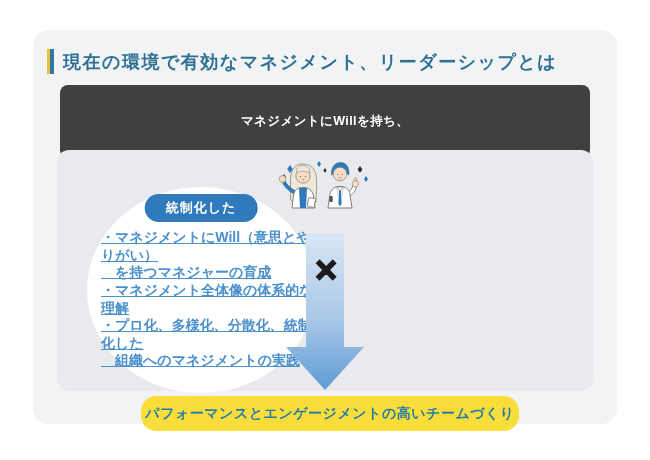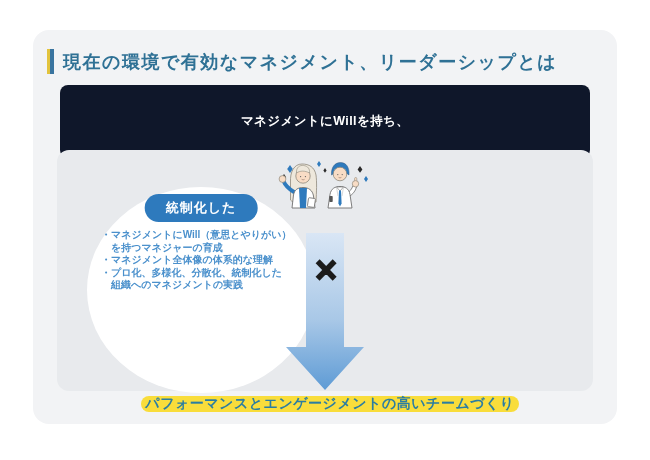--- a/index.html
+++ b/index.html
@@ -7,54 +7,54 @@
 
   .card { position:absolute; left:33px; top:30px; width:584px; height:394px;
           background:#f2f3f5; border-radius:16px; }
 
   .title-row { position:absolute; left:47px; top:49px; display:flex; align-items:center; gap:9px; }
   .title-marker { width:7px; height:25px;
           background:linear-gradient(to right,#e2c33d 0 50%,#39749f 50% 100%); }
   .title-text { font-size:18px; font-weight:bold; color:#2f7195; letter-spacing:1.5px; white-space:nowrap; }
 
   .summary-box { position:absolute; left:60px; top:85px; width:530px; height:73px;
-          background:#0f172a; border-radius:8px; color:#ffffff;
+          background:#404040; border-radius:8px; color:#ffffff;
           display:flex; flex-direction:column; justify-content:center;
           text-align:center; font-size:12.5px; line-height:1.62; font-weight:600; letter-spacing:0.4px; }
 
   .panel { position:absolute; left:57px; top:150px; width:536px; height:241px;
           background:#e8eaed; border-radius:12px; }
 
   .circle { position:absolute; top:187px; width:228px; height:206px;
           background:#ffffff; border-radius:50%; }
   .circle.left  { left:87px; }
   .circle.right { left:341px; }
 
   .pill { position:absolute; top:7px; left:50%; transform:translateX(-50%);
           background:#2e7abd; color:#ffffff; font-size:13px; font-weight:bold;
           padding:5px 21px; border-radius:16px; letter-spacing:1px; white-space:nowrap; }
 
-  .blue-points { position:absolute; font-size:10px; color:#4a90cc; line-height:1.26;
-          font-weight:600; white-space:pre-line; }
+  .blue-points { position:absolute; font-size:14px; color:#4a90cc; line-height:1.26;
+          font-weight:600; white-space:pre-line;text-decoration:underline; }
   .circle.left  .blue-points { left:14px; top:42px; }
   .circle.right .blue-points { left:29px; top:46px; }
 
   .black-points { position:absolute; font-size:11.5px; color:#3d3d3d; line-height:1.82;
           white-space:pre-line; }
   .circle.left  .black-points { left:54px; top:103px; }
   .circle.right .black-points { left:42px; top:101px; }
 
   .arrow-wrap { position:absolute; left:283px; top:233px; }
   .illustration-wrap { position:absolute; left:272px; top:158px; }
 
   .multiply { position:absolute; left:304px; top:248px; width:44px; text-align:center;
           font-size:38px; font-weight:bold; color:#1c1c1c; line-height:44px;
           -webkit-text-stroke:1.5px #1c1c1c; }
 
-  .banner { position:absolute; left:141px; top:396px; width:378px; height:16px;
+  .banner { position:absolute; left:141px; top:396px; width:378px; height:35px;
           background:#f9dd3b; border-radius:15px; color:#2b7da2; font-size:14px; font-weight:bold;
           display:flex; align-items:center; justify-content:center; letter-spacing:0.5px; white-space:nowrap; }
 </style>
 </head>
 <body>
 
 <div class="stage">
 
   <div class="card"></div>
 

